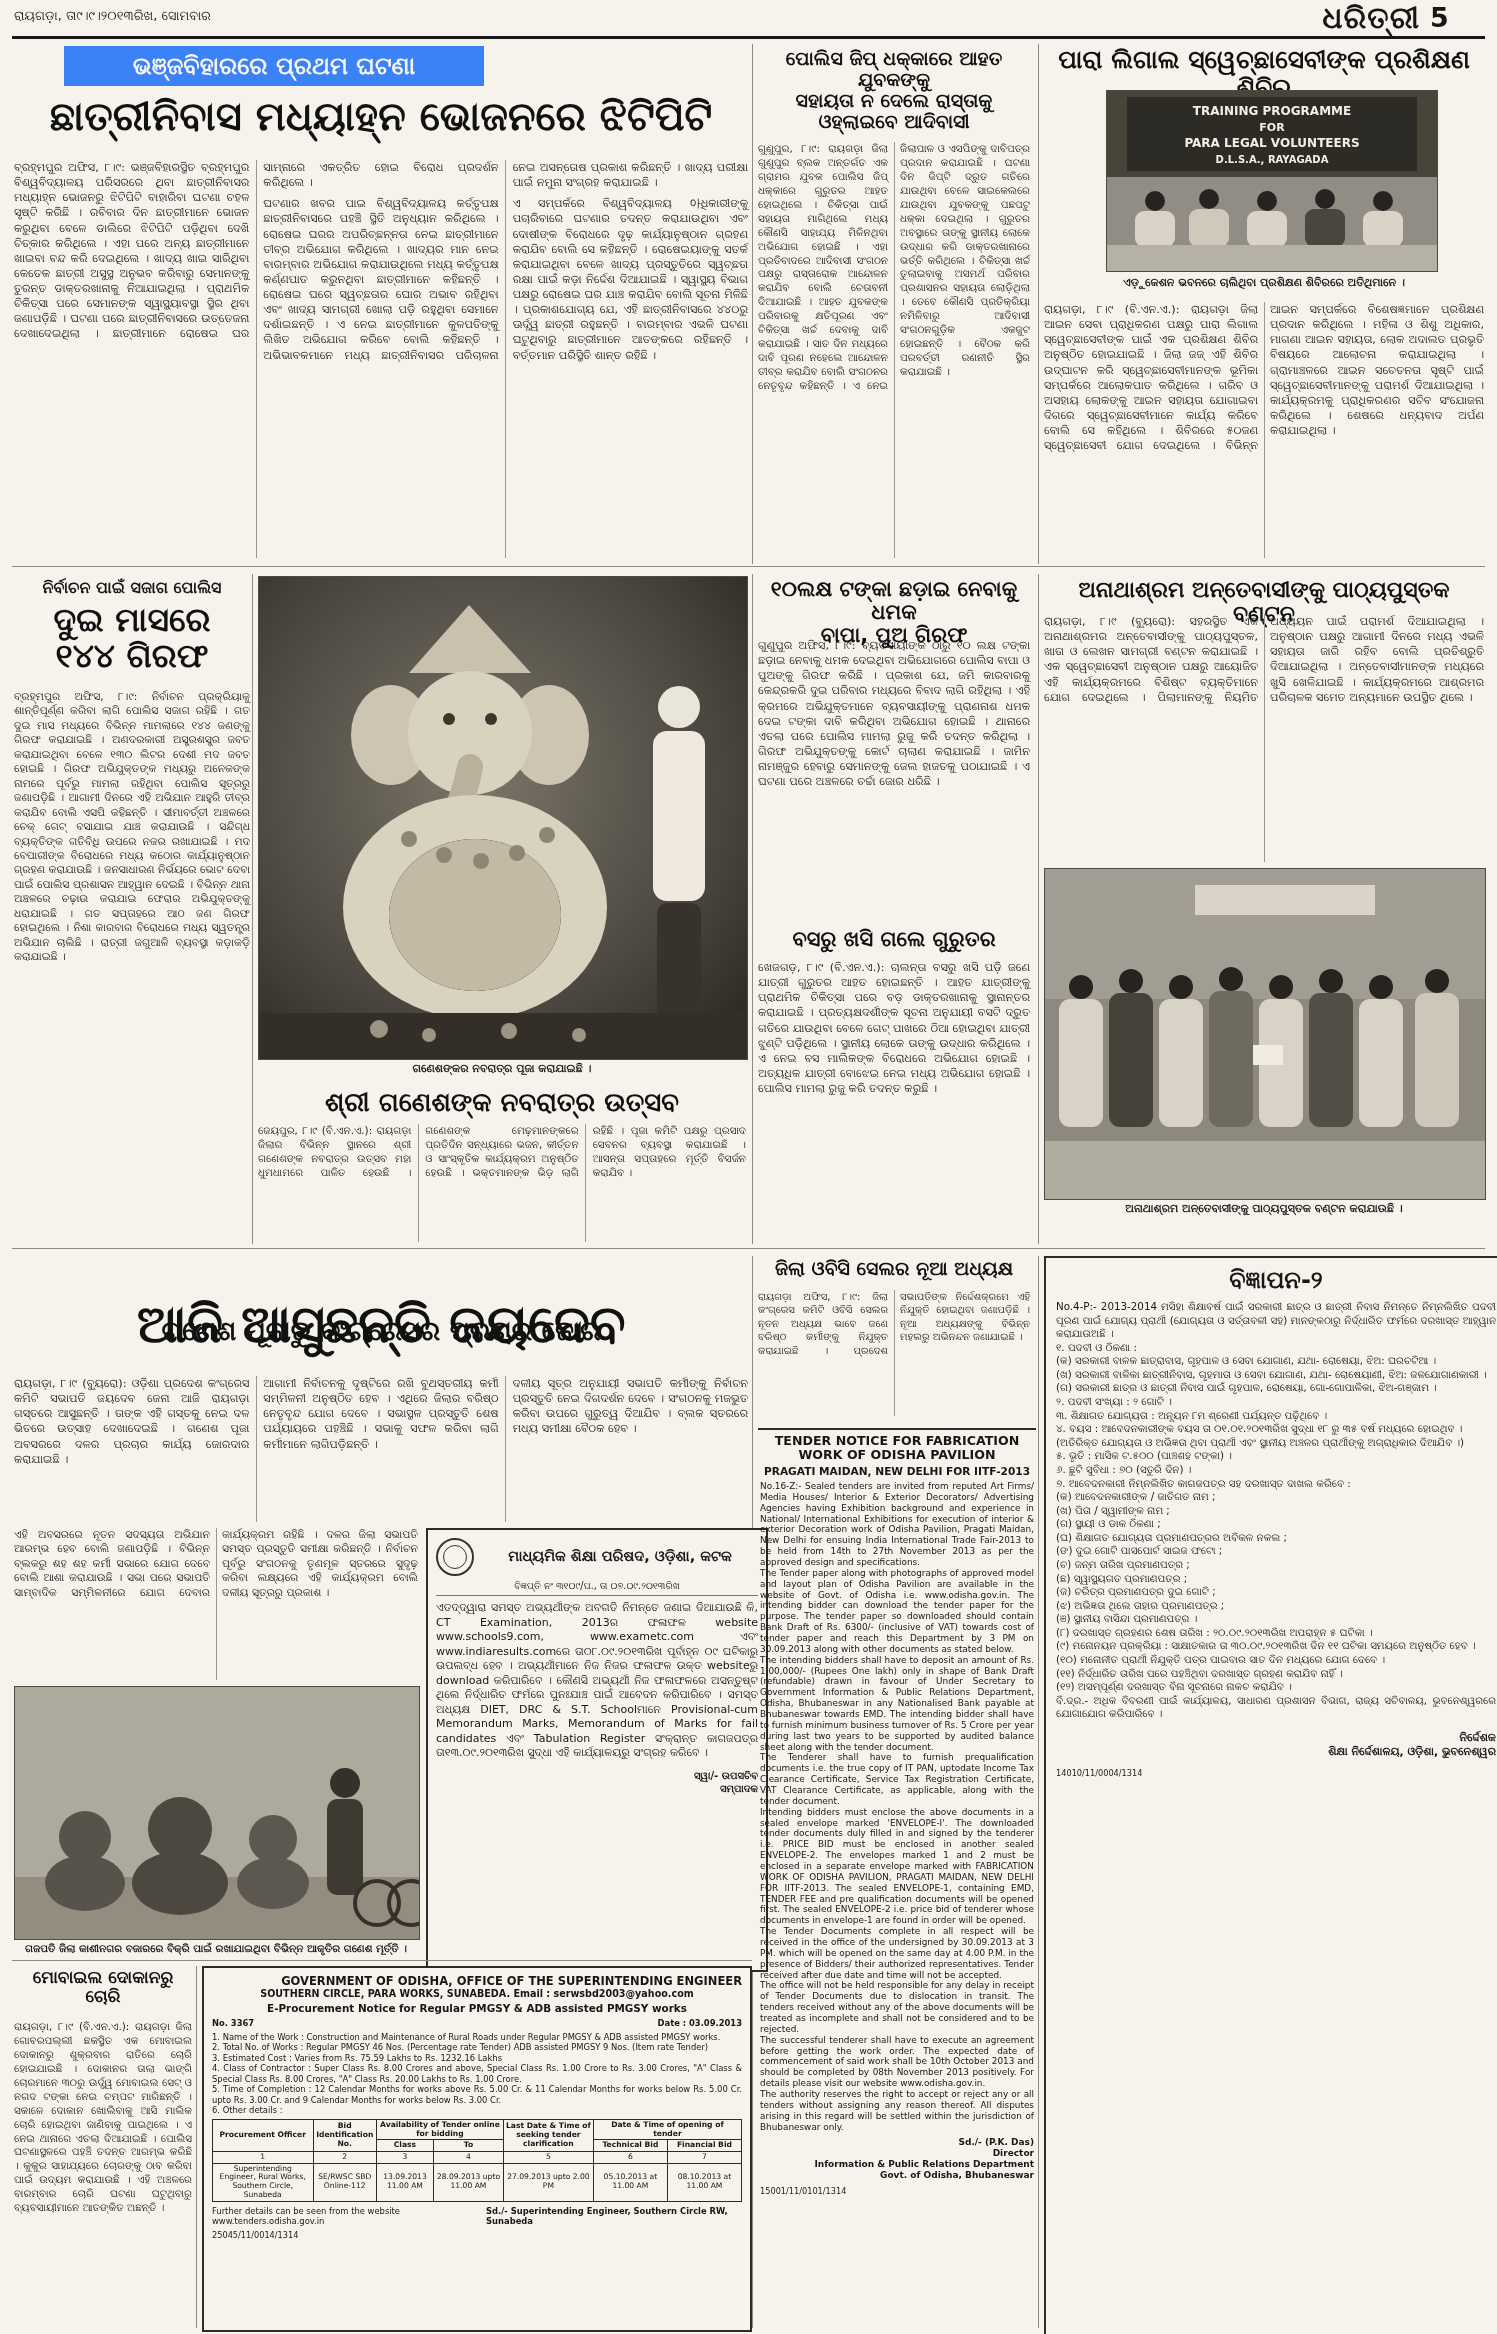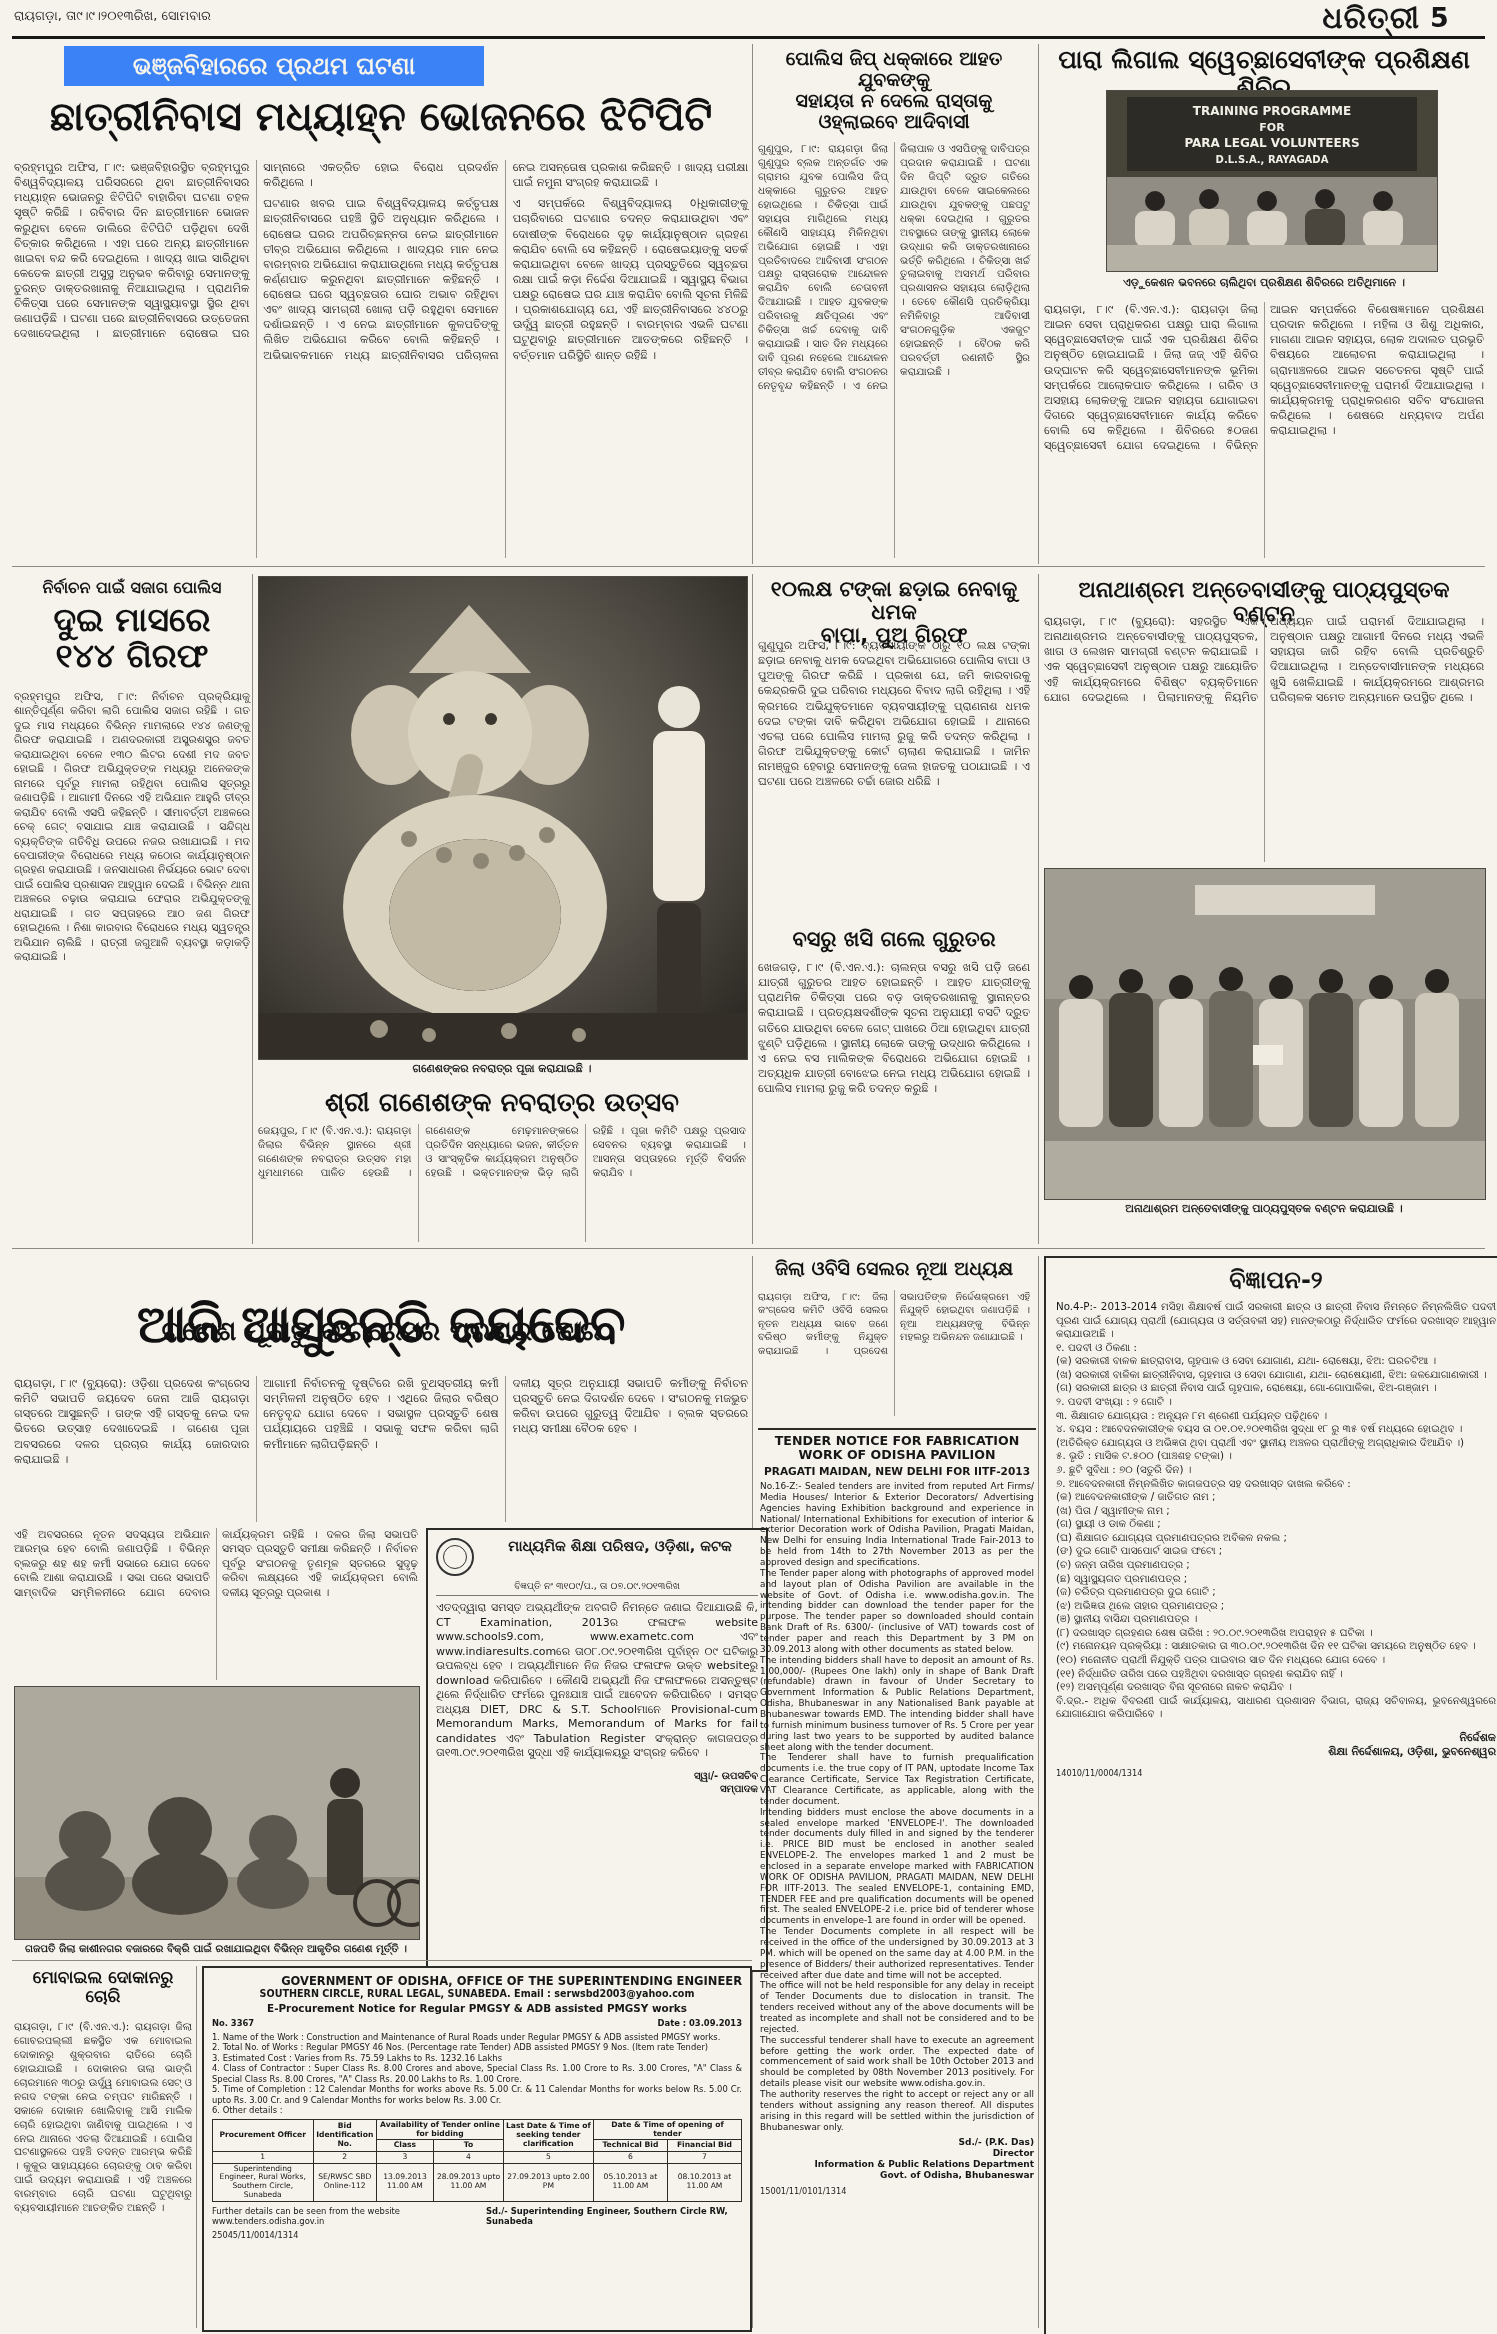--- a/index.html
+++ b/index.html
@@ -40,21 +40,21 @@
   .tender-title{font-size:12.6px;font-weight:700;text-align:center;white-space:pre-line;line-height:1.15}
   .tender-sub{font-size:10.6px;font-weight:700;text-align:center;margin-top:2px}
   .tender-body{font-size:8.9px;line-height:1.22;text-align:justify;white-space:pre-line;margin-top:4px}
   .tender-sign{font-size:9px;font-weight:700;text-align:right;white-space:pre-line;margin-top:4px;line-height:1.25}
   .smallref{font-size:8.2px;color:#222}
   .ad2-wrap{padding:8px 10px}
   .ad2-title{font-size:24px;font-weight:700;text-align:center}
   .ad2-body{font-size:10.3px;line-height:1.32;text-align:justify;white-space:pre-line;margin-top:6px}
   .ad2-sign{font-size:11px;font-weight:700;text-align:right;white-space:pre-line;margin-top:10px;line-height:1.3}
   .notice-box{border:2px solid #2b2b27;background:#f5f3ec;padding:8px}
-  .notice-head{display:flex;align-items:flex-start;gap:8px}
+  .notice-head{display:flex;align-items:center;gap:8px}
   .seal{width:34px;height:34px;border-radius:50%;border:2px solid #333;position:relative;flex:0 0 auto}
   .seal::after{content:"";position:absolute;inset:5px;border-radius:50%;border:1.5px solid #333}
   .notice-org{font-size:14.5px;font-weight:700;text-align:center;flex:1;line-height:1.2}
   .notice-ref{font-size:9.6px;text-align:center;margin-top:4px;border-bottom:1px solid #777;padding-bottom:3px}
   .notice-body{font-size:11px;line-height:1.32;text-align:justify;white-space:pre-line;margin-top:5px}
   .notice-sign{font-size:10px;font-weight:700;text-align:right;margin-top:8px;line-height:1.3}
 </style>
 </head>
 <body>
 
@@ -307,21 +307,21 @@
 
   <div class="hrule" style="left:12px;top:1960px;width:740px"></div>
   <div class="vrule" style="left:196px;top:1966px;height:362px"></div>
 
   <div class="abs headline center" style="left:14px;top:1968px;width:178px;font-size:17px">ମୋବାଇଲ ଦୋକାନରୁ ଚୋରି</div>
   <div class="abs bodytext" style="left:14px;top:2020px;width:178px;height:300px;font-size:10.4px">ରାୟଗଡ଼ା, ୮।୯ (ବି.ଏନ.ଏ.): ରାୟଗଡ଼ା ଜିଲା ଗୋବରପଲ୍ଲୀ ଛକସ୍ଥିତ ଏକ ମୋବାଇଲ ଦୋକାନରୁ ଶୁକ୍ରବାର ରାତିରେ ଚୋରି ହୋଇଯାଇଛି । ଦୋକାନର ତାଲା ଭାଙ୍ଗି ଚୋରମାନେ ୩୦ରୁ ଊର୍ଦ୍ଧ୍ୱ ମୋବାଇଲ ସେଟ୍ ଓ ନଗଦ ଟଙ୍କା ନେଇ ଚମ୍ପଟ ମାରିଛନ୍ତି । ସକାଳେ ଦୋକାନ ଖୋଲିବାକୁ ଆସି ମାଲିକ ଚୋରି ହୋଇଥିବା ଜାଣିବାକୁ ପାଇଥିଲେ । ଏ ନେଇ ଥାନାରେ ଏତଲା ଦିଆଯାଇଛି । ପୋଲିସ ଘଟଣାସ୍ଥଳରେ ପହଞ୍ଚି ତଦନ୍ତ ଆରମ୍ଭ କରିଛି । କୁକୁର ସାହାଯ୍ୟରେ ଚୋରଙ୍କୁ ଠାବ କରିବା ପାଇଁ ଉଦ୍ୟମ କରାଯାଉଛି । ଏହି ଅଞ୍ଚଳରେ ବାରମ୍ବାର ଚୋରି ଘଟଣା ଘଟୁଥିବାରୁ ବ୍ୟବସାୟୀମାନେ ଆତଙ୍କିତ ଅଛନ୍ତି ।</div>
 
   <div class="abs boxed" style="left:202px;top:1966px;width:546px;height:362px">
     <div class="eproc-wrap">
       <div class="eproc-h1">GOVERNMENT OF ODISHA, OFFICE OF THE SUPERINTENDING ENGINEER</div>
-      <div class="eproc-h2">SOUTHERN CIRCLE, RURAL LEGAL, SUNABEDA. Email : serwsbd2003@yahoo.com</div>
+      <div class="eproc-h2">SOUTHERN CIRCLE, PARA WORKS, SUNABEDA. Email : serwsbd2003@yahoo.com</div>
       <div class="eproc-h3">E-Procurement Notice for Regular PMGSY &amp; ADB assisted PMGSY works</div>
       <div class="eproc-meta">
         <span>No. 3367</span>
         <span>Date : 03.09.2013</span>
       </div>
       <div class="eproc-items">1. Name of the Work : Construction and Maintenance of Rural Roads under Regular PMGSY &amp; ADB assisted PMGSY works.
 2. Total No. of Works : Regular PMGSY 46 Nos. (Percentage rate Tender) ADB assisted PMGSY 9 Nos. (Item rate Tender)
 3. Estimated Cost : Varies from Rs. 75.59 Lakhs to Rs. 1232.16 Lakhs
 4. Class of Contractor : Super Class Rs. 8.00 Crores and above, Special Class Rs. 1.00 Crore to Rs. 3.00 Crores, "A" Class &amp; Special Class Rs. 8.00 Crores, "A" Class Rs. 20.00 Lakhs to Rs. 1.00 Crore.
 5. Time of Completion : 12 Calendar Months for works above Rs. 5.00 Cr. &amp; 11 Calendar Months for works below Rs. 5.00 Cr. upto Rs. 3.00 Cr. and 9 Calendar Months for works below Rs. 3.00 Cr.

